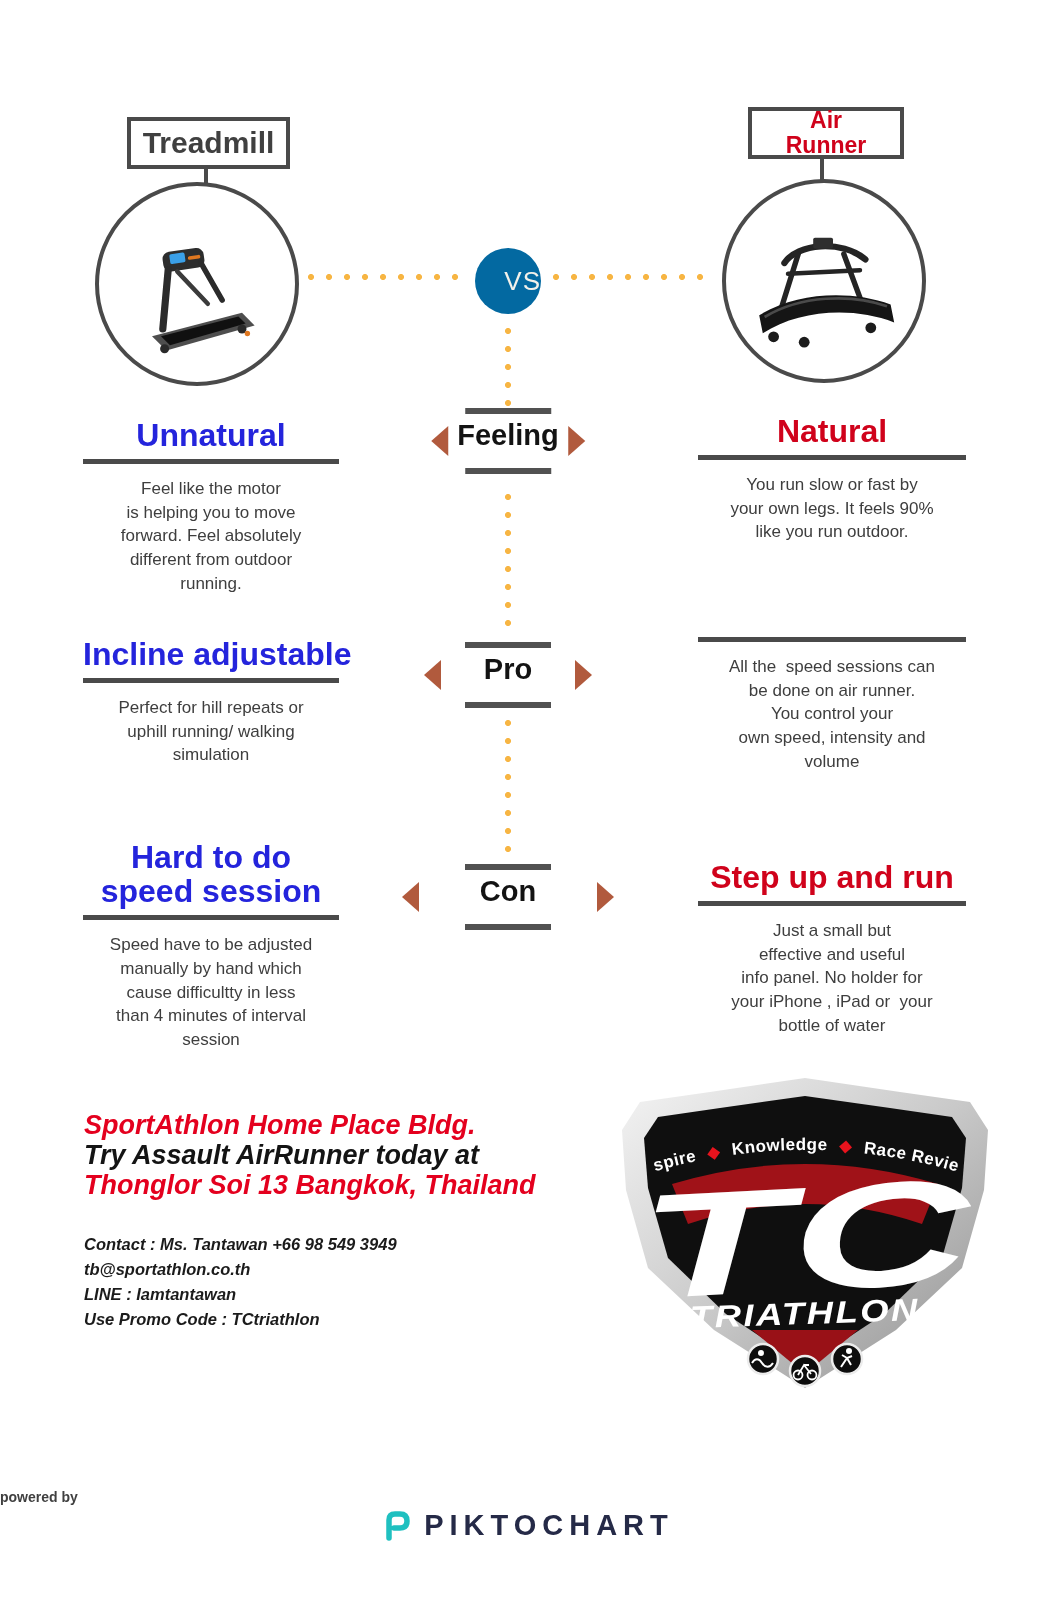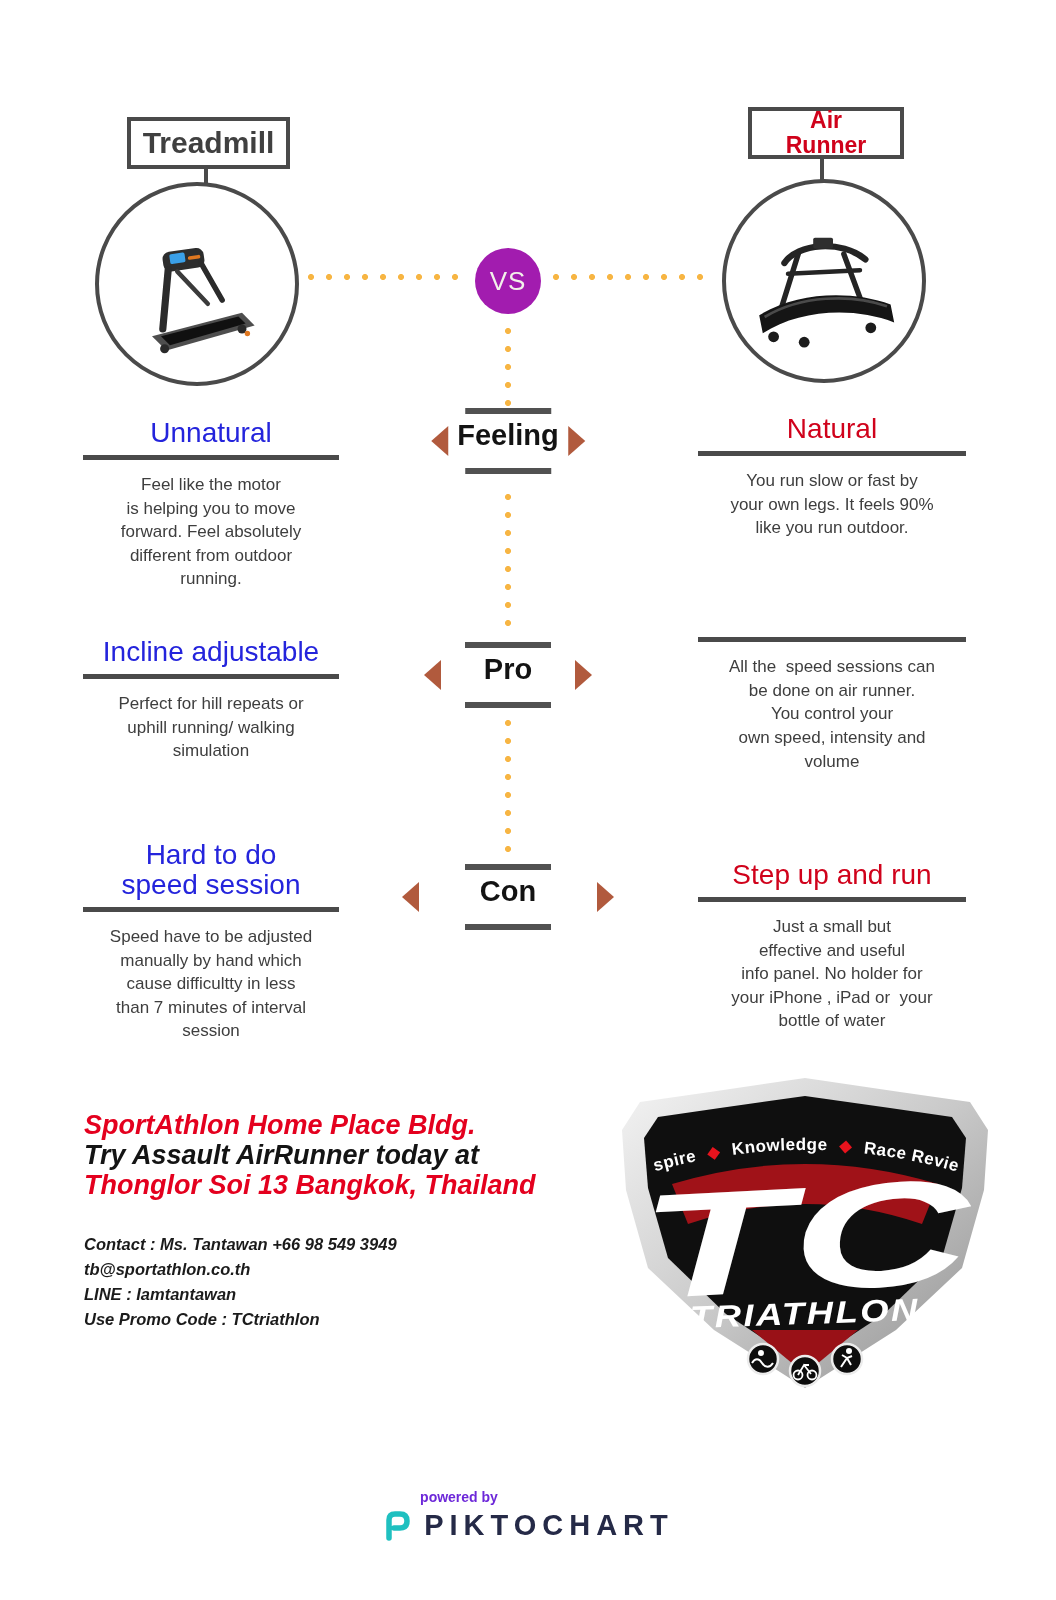--- a/index.html
+++ b/index.html
@@ -20,21 +20,21 @@
   #stub-left{left:204px;top:165px;height:19px;}
   #stub-right{left:820px;top:155px;height:26px;}
   .big-circle{
     position:absolute;width:196px;height:196px;border:4px solid #4a4a4a;border-radius:50%;
     background:#fff;display:flex;align-items:center;justify-content:center;overflow:hidden;
   }
   #circle-left{left:95px;top:182px;}
   #circle-right{left:722px;top:179px;}
   #vs-badge{
     position:absolute;left:475px;top:248px;width:66px;height:66px;border-radius:50%;
-    background:#a21caf;color:#f2f1ea;display:flex;align-items:center;justify-content:center;
+    background:#0369a1;color:#f2f1ea;display:flex;align-items:center;justify-content:flex-end;
     font-size:26px;font-weight:400;letter-spacing:1px;
   }
   
   .dots-h{position:absolute;height:8px;
     background-image:radial-gradient(circle,#f7b543 2.7px,transparent 3.3px);
     background-size:18px 8px;background-repeat:repeat-x;background-position:left center;}
   .dots-v{position:absolute;width:8px;
     background-image:radial-gradient(circle,#f7b543 2.7px,transparent 3.3px);
     background-size:8px 18px;background-repeat:repeat-y;background-position:center top;}
   #dots-left{left:302px;top:273px;width:166px;}
@@ -54,43 +54,43 @@
   .arrow{width:0;height:0;}
   .arrow.left{border-top:15px solid transparent;border-bottom:15px solid transparent;border-right:17px solid #b15a3d;}
   .arrow.right{border-top:15px solid transparent;border-bottom:15px solid transparent;border-left:17px solid #b15a3d;}
   #row-feeling{top:408px;}
   #row-pro{top:642px;}
   #row-con{top:864px;}
   
   .col{position:absolute;text-align:center;}
   .col-left{left:83px;width:256px;}
   .col-right{left:698px;width:268px;}
-  .col-heading{font-size:28px;font-weight:400;line-height:1.07;white-space:pre;}
+  .col-heading{font-size:32px;font-weight:700;line-height:1.07;white-space:pre;}
   .col-heading.blue{color:#2424dc;}
   .col-heading.red{color:#d0021b;}
   .col-underline{height:5px;background:#4a4a4a;margin-top:7px;}
   .col-body{margin-top:13px;font-size:17px;line-height:1.39;color:#3e3e3e;white-space:pre;}
   #feeling-left{top:418px;}
   #feeling-right{top:414px;}
   #pro-left{top:637px;}
   #pro-right{top:630px;}
   #con-left{top:840px;}
   #con-right{top:860px;}
   
   #promo{position:absolute;left:84px;top:1110px;width:520px;font-style:italic;font-weight:800;}
   .promo-line{font-size:27px;line-height:1.12;}
   .promo-line.black{color:#141414;}
   .promo-line.red{color:#e4001e;}
   #contact{position:absolute;left:84px;top:1232px;width:520px;font-style:italic;font-weight:700;
     font-size:16.5px;line-height:1.52;color:#1b1b1b;white-space:pre;}
   
   #tc-logo{position:absolute;left:596px;top:1072px;width:418px;height:322px;}
   
-  #powered-by{position:absolute;left:0;top:1489px;width:918px;text-align:center;
-    font-size:14px;font-weight:700;color:#6d28d9;}
+  #powered-by{position:absolute;left:0;top:1489px;width:918px;text-align:left;
+    font-size:14px;font-weight:700;color:#404040;}
   #pikto-row{position:absolute;left:0;top:1509px;width:1056px;display:flex;
     align-items:center;justify-content:center;gap:12px;}
   #pikto-word{font-size:29px;font-weight:800;letter-spacing:6px;color:#252a47;}
 </style>
 </head>
 <body>
 
 <div id="canvas">
 
   <div class="label-box" id="treadmill-box">
@@ -208,21 +208,21 @@
 volume</div>
   </div>
 
   <div class="col col-left" id="con-left">
     <div class="col-heading blue">Hard to do
 speed session</div>
     <div class="col-underline"></div>
     <div class="col-body">Speed have to be adjusted
 manually by hand which
 cause difficultty in less
-than 7 minutes of interval
+than 4 minutes of interval
 session</div>
   </div>
   <div class="col col-right" id="con-right">
     <div class="col-heading red">Step up and run</div>
     <div class="col-underline"></div>
     <div class="col-body">Just a small but
 effective and useful
 info panel. No holder for
 your iPhone , iPad or  your
 bottle of water</div>

